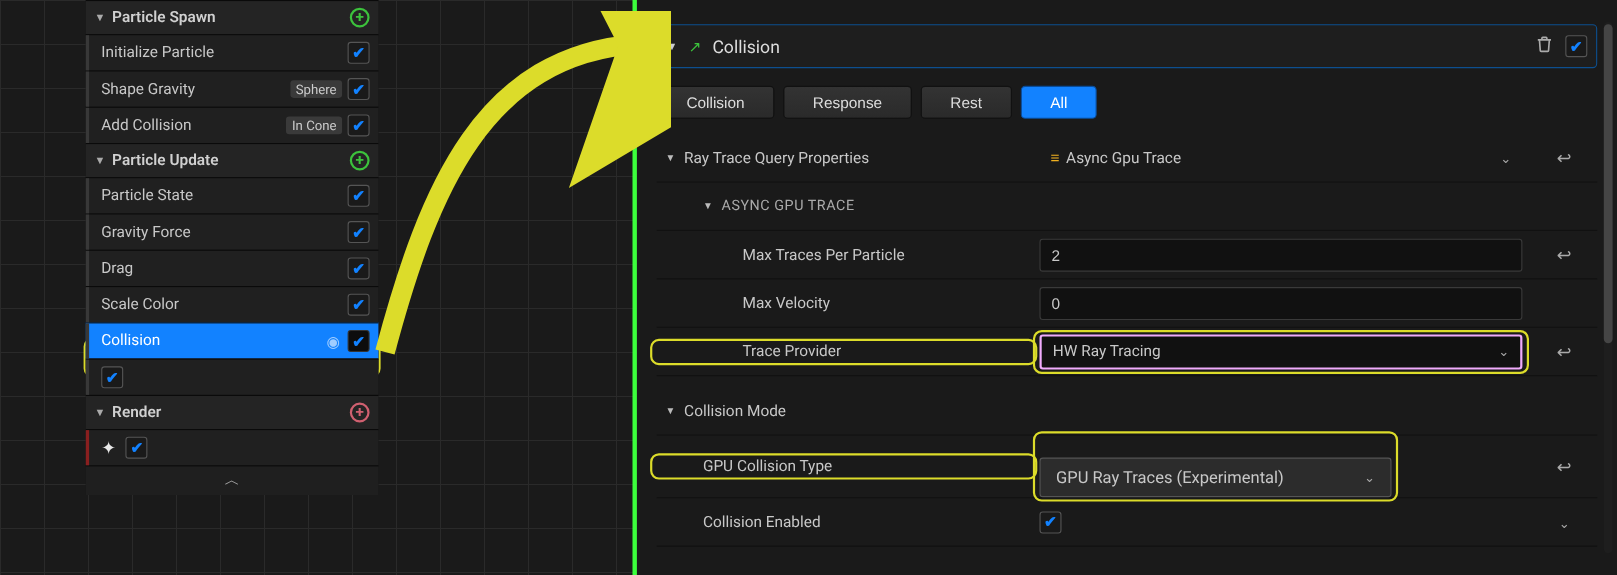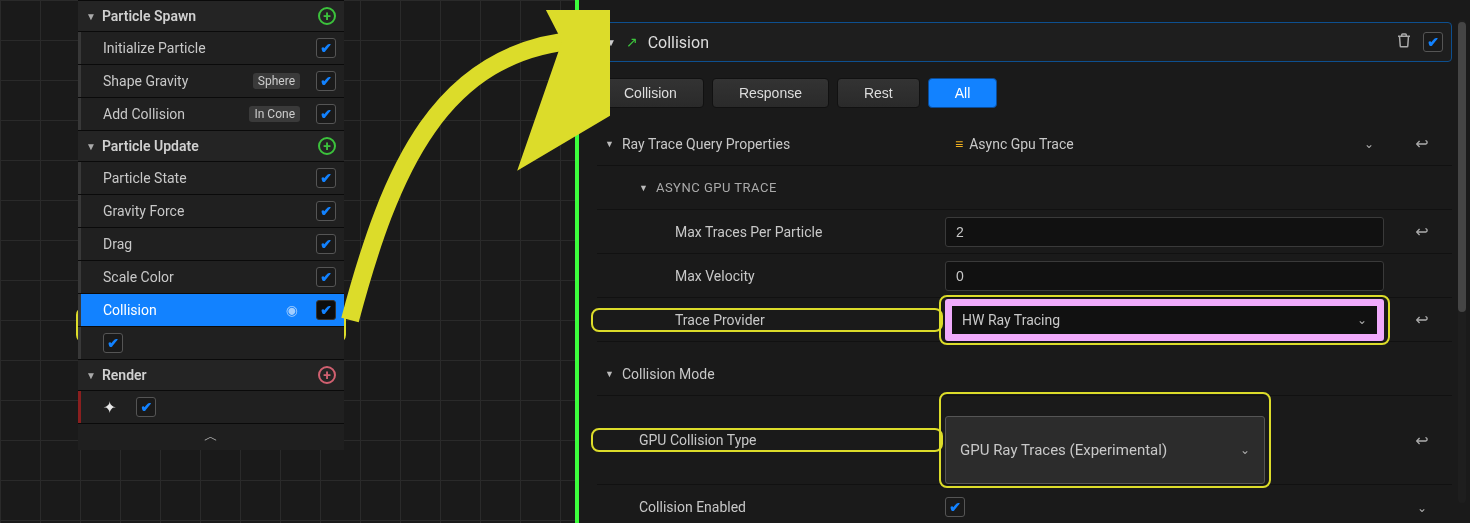--- a/index.html
+++ b/index.html
@@ -47,21 +47,21 @@
     color: #3cc23c; font-size: 14px; font-weight: bold; line-height: 1;
   }
   .plus-circle.pink { border-color: #d06070; color: #d06070; }
 
   .module-row {
     display: flex;
     align-items: center;
     padding: 6px 8px 6px 12px;
     border-top: 1px solid #0a0a0a;
     background: #202020;
-    gap: 16px;
+    gap: 5px;
   }
   .module-row .strip {
     width: 3px; align-self: stretch; margin: -6px 6px -6px -12px;
     background: #383838;
   }
   .module-row.render .strip { background: #8a1f1f; }
   .module-row .label { flex: 1; font-size: 14px; color: #c8c8c8; }
   .module-row .badge {
     background: #3a3a3a; color: #ccc; font-size: 12px;
     padding: 1px 5px; border-radius: 3px;
@@ -165,26 +165,26 @@
   .prop-row .name { font-size:14px; color:#c8c8c8; padding-left: 8px; display:flex; align-items:center; gap:8px;}
   .prop-row .name.sub1 { padding-left: 42px; }
   .prop-row .name.sub2 { padding-left: 78px; }
   .prop-row .tri { font-size:9px; color:#bbb;}
   .prop-row .val { display:flex; align-items:center;}
   .textfield {
     background: #111; border:1px solid #3a3a3a; border-radius:3px; color:#c8c8c8;
     padding: 6px 10px; font-size:14px; width: 100%;
   }
   .dropdown {
-    background: #111; border:7px solid #f0abfc; border-radius:3px; color:#c8c8c8;
+    background: #111; border:2px solid #f0abfc; border-radius:3px; color:#c8c8c8;
     padding: 6px 10px; font-size:14px; width: 100%;
     display:flex; justify-content:space-between; align-items:center;
   }
   .dropdown.big {
-    background: #2c2c2c; border:1px solid #555; padding:24px 14px; font-size:15px;
+    background: #2c2c2c; border:1px solid #555; padding:8px 14px; font-size:15px;
     width: auto; min-width: 320px; margin-top: 20px;
   }
   .reset-arrow { color:#aaa; font-size:16px; text-align:center; }
   .chev { color:#aaa; font-size:12px;}
   .db-icon { color:#f0b020; margin-right:6px;}
 
   .hl-y { position:relative; }
   .hl-y::after{
     content:''; position:absolute; inset:-4px -6px; border:2px solid #dcdc2a; border-radius:8px;
     pointer-events:none;

